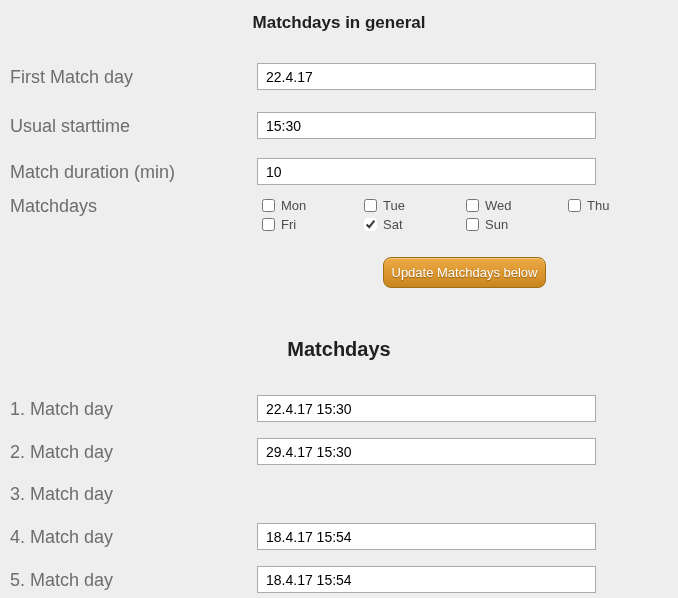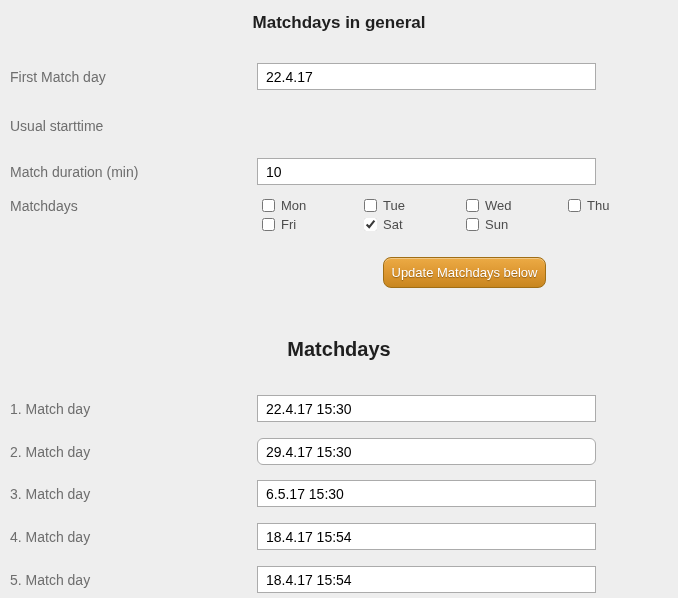--- a/index.html
+++ b/index.html
@@ -24,21 +24,21 @@
   .title2 {
     position: absolute;
     top: 338px; left: 0; width: 100%;
     text-align: center;
     font-size: 20px; font-weight: bold;
     color: #1f1f1f;
   }
   .flabel {
     position: absolute;
     left: 10px;
-    font-size: 14px;
+    font-size: 18px;
     color: #6e6e6e;
     line-height: 14px;
     white-space: nowrap;
   }
   .finput {
     position: absolute;
     left: 257px;
     width: 339px; height: 27px;
     background: #ffffff;
     border: 1px solid #ababab;
@@ -83,20 +83,21 @@
 <body>
 
 <div class="page">
 
   <div class="title1">Matchdays in general</div>
 
   <label class="flabel" style="top:70px">First Match day</label>
   <input class="finput" style="top: 63px;" value="22.4.17">
 
   <label class="flabel" style="top:119px">Usual starttime</label>
+  <input class="finput" style="top: 112px;" value="15:30">
 
   <label class="flabel" style="top:165px">Match duration (min)</label>
   <input class="finput" style="top: 158px;" value="10">
 
   <label class="flabel" style="top:199px">Matchdays</label>
 
   <div class="day" style="left:262px;top:198px">
     <input type="checkbox" style="">
     <span class="daylabel">Mon</span>
   </div>
@@ -126,24 +127,23 @@
   </div>
 
   <button class="update-btn">Update Matchdays below</button>
 
   <div class="title2">Matchdays</div>
 
   <label class="flabel" style="top:402px">1. Match day</label>
   <input class="finput" style="top: 395px;" value="22.4.17 15:30">
 
   <label class="flabel" style="top:445px">2. Match day</label>
-  <input class="finput" style="top: 438px; border-radius: 6px;" value="29.4.17 15:30">
+  <input class="finput" style="top: 438px;" value="29.4.17 15:30">
 
   <label class="flabel" style="top:487px">3. Match day</label>
-  <input class="finput" style="top: 480px;" value="6.5.17 15:30">
 
   <label class="flabel" style="top:530px">4. Match day</label>
   <input class="finput" style="top: 523px;" value="18.4.17 15:54">
 
   <label class="flabel" style="top:573px">5. Match day</label>
   <input class="finput" style="top: 566px;" value="18.4.17 15:54">
 
 </div>
 
 </body></html>

